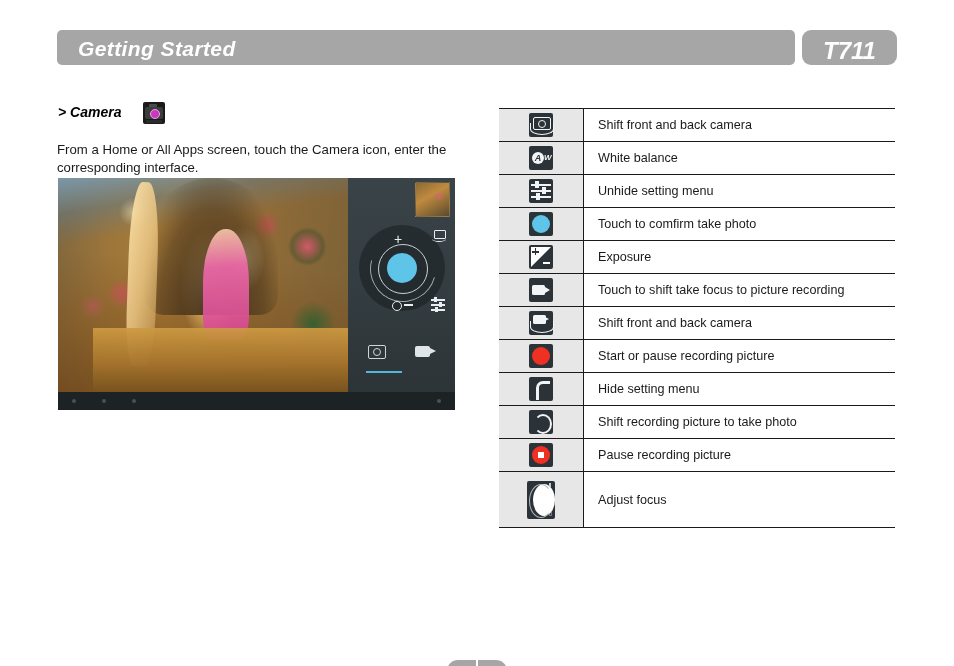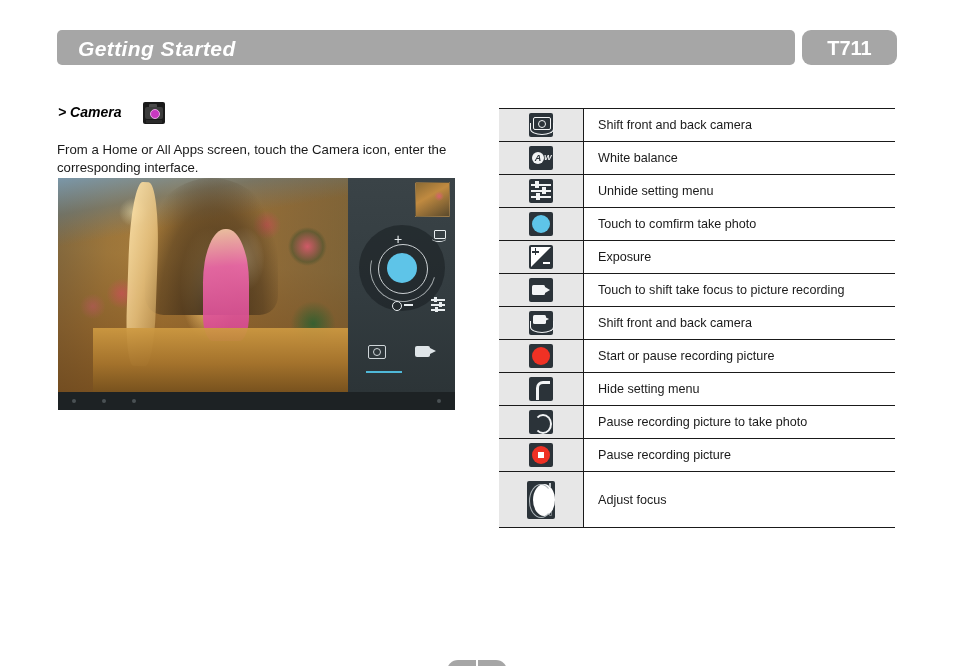--- a/index.html
+++ b/index.html
@@ -18,21 +18,21 @@
     position:absolute;left:21px;top:7px;
     font-size:21px;font-weight:bold;font-style:italic;color:#ffffff;
     letter-spacing:.4px;
   }
   .model-badge{
     position:absolute;right:0;top:0;width:95px;height:35px;
     background:#a6a6a6;border-radius:9px;
   }
   .model-badge .model-text{
     position:absolute;left:0;right:0;top:7px;text-align:center;
-    font-size:20px;font-weight:bold;color:#ffffff;
+    font-size:24px;font-weight:bold;font-style:italic;color:#ffffff;
   }
   
   .section-head{
     position:absolute;left:58px;top:104px;
     font-size:14px;font-weight:bold;font-style:italic;color:#000;
   }
   .app-icon{
     position:absolute;left:143px;top:102px;width:22px;height:22px;
     background:#1a1a1a;border-radius:2px;overflow:hidden;
   }
@@ -428,21 +428,21 @@
     </div>
     <div class="tcell-text">Hide setting menu</div>
   </div>
 
   <div class="trow">
     <div class="tcell-icon">
       <span class="tile ic-backphoto">
         <i class="arc"></i>
       </span>
     </div>
-    <div class="tcell-text">Pause recording picture to take photo</div>
+    <div class="tcell-text">Shift recording picture to take photo</div>
   </div>
 
   <div class="trow">
     <div class="tcell-icon">
       <span class="tile ic-pause">
         <i class="rdot"></i>
           <i class="sq"></i>
       </span>
     </div>
     <div class="tcell-text">Pause recording picture</div>

